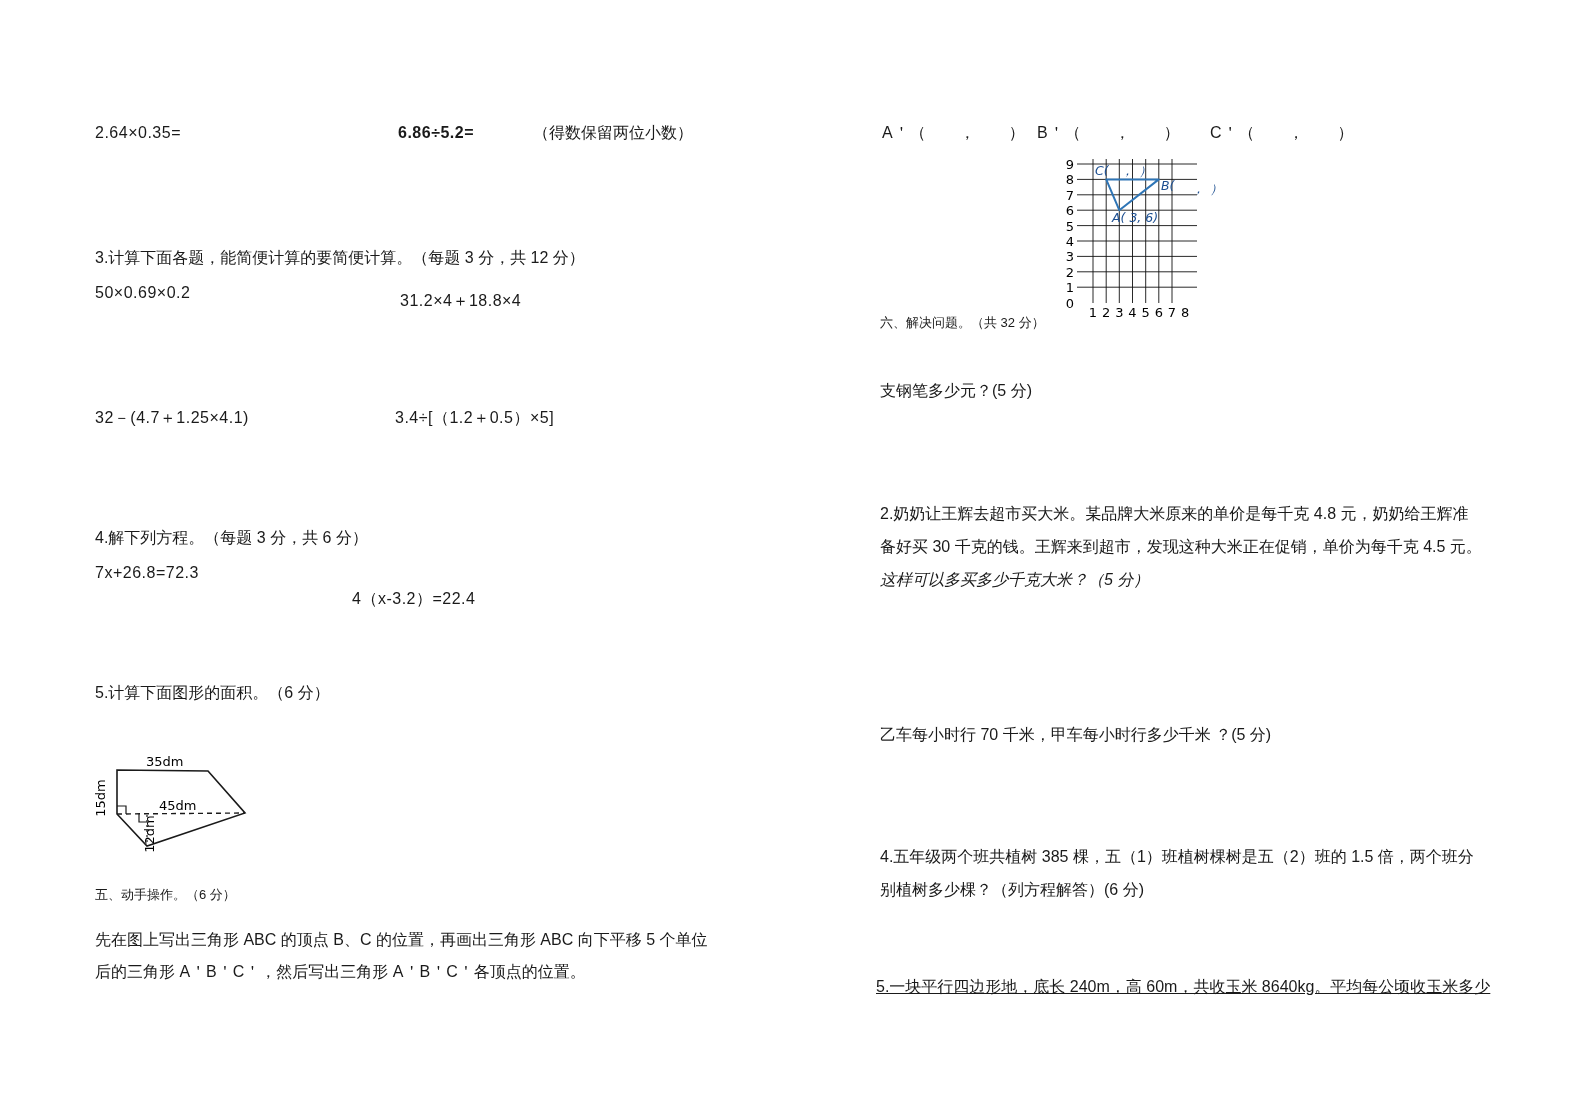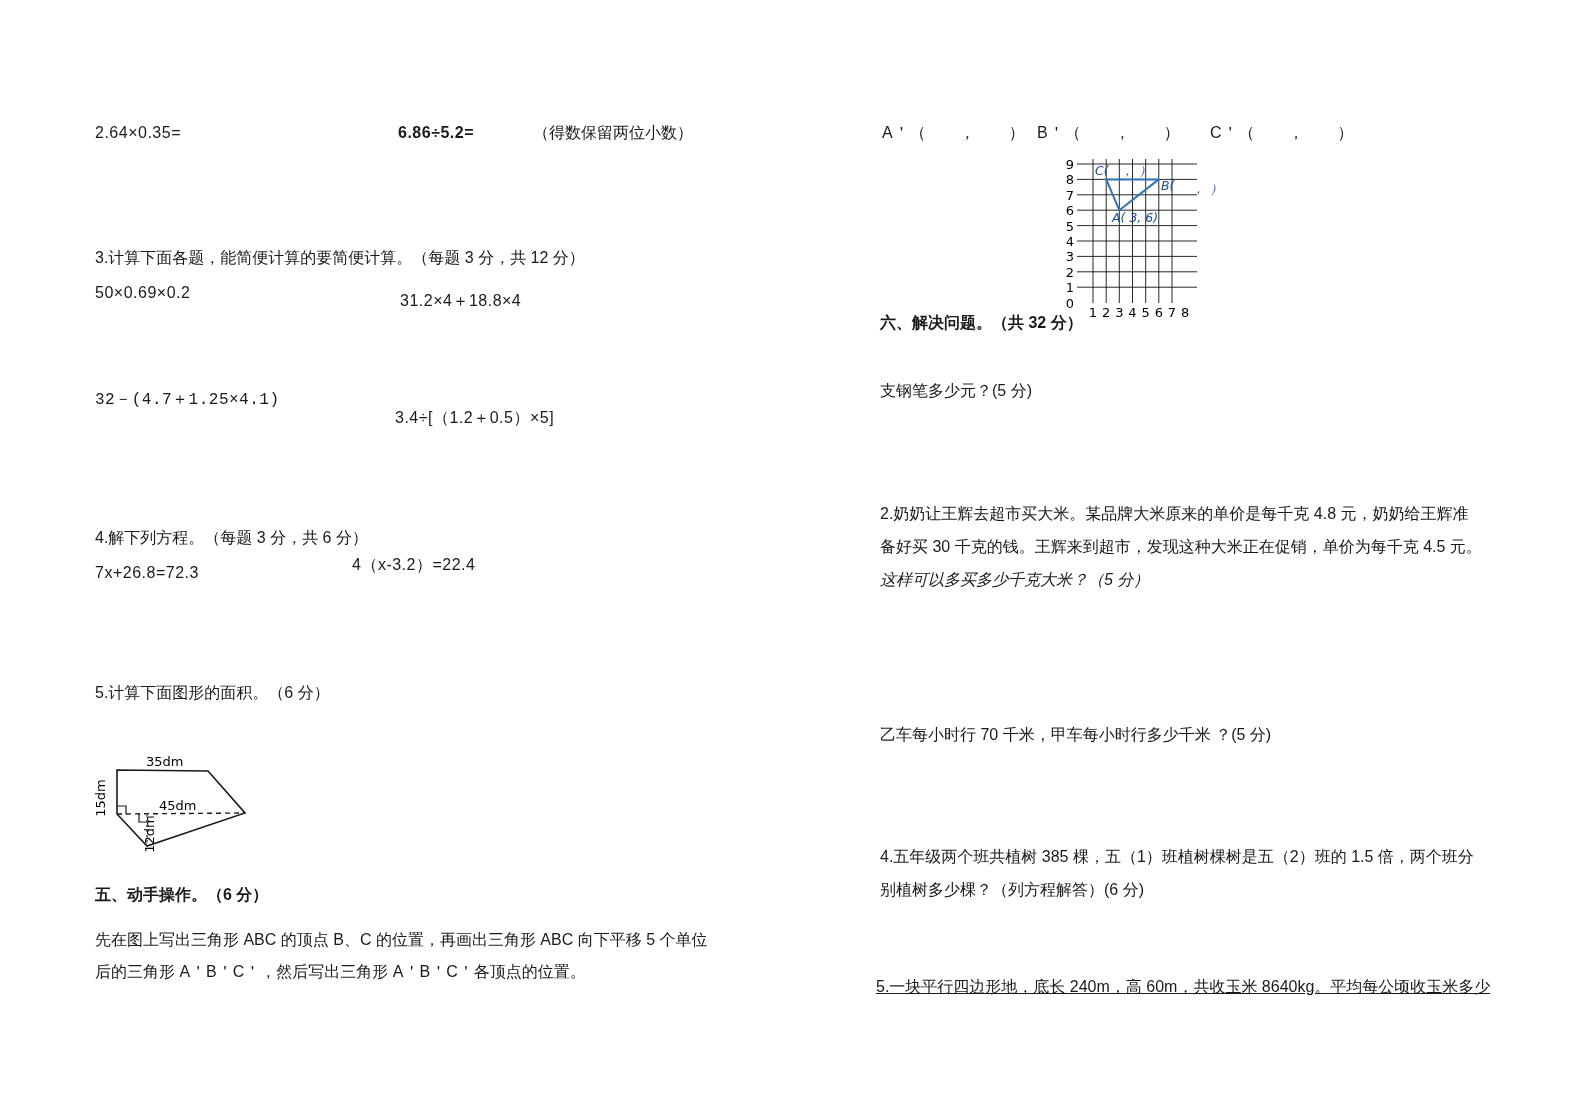--- a/index.html
+++ b/index.html
@@ -2,46 +2,46 @@
 <html><head>
 <meta charset="utf-8">
 <style>
   html,body{margin:0;padding:0;background:#fff;}
   #page{
     position:relative;width:1583px;height:1018px;background:#ffffff;
     font-family:"Liberation Sans","DejaVu Sans",sans-serif;
     color:#1a1a1a;overflow:hidden;
   }
   .t{position:absolute;white-space:nowrap;font-size:16px;line-height:22px;}
-  .head{font-weight:700;font-size:16px;}
+  .head{font-weight:400;font-size:13px;}
   .eq{letter-spacing:.5px;}
   svg{position:absolute;overflow:visible;}
   svg text{font-family:"DejaVu Sans","Liberation Sans",sans-serif;}
   .axis-num{font-family:"DejaVu Serif",serif;font-size:13px;}
   .grid-lab{font-family:"DejaVu Serif",serif;font-style:italic;font-size:12.5px;}
   .dim{font-size:13px;}
 </style>
 </head>
 <body>
 
 <div id="page">
 
   <div class="t eq" style="left:95px;top:122px;">2.64×0.35=</div>
   <div class="t eq" style="left:398px;top:122px;font-weight:bold;">6.86÷5.2=</div>
   <div class="t" style="left:533px;top:122px;">（得数保留两位小数）</div>
 
   <div class="t" style="left:95px;top:247px;">3.计算下面各题，能简便计算的要简便计算。（每题 3 分，共 12 分）</div>
   <div class="t eq" style="left:95px;top:282px;">50×0.69×0.2</div>
   <div class="t eq" style="left:400px;top:282px;margin-top:8px;">31.2×4＋18.8×4</div>
-  <div class="t eq" style="left:95px;top:389px;font-family:Liberation Mono, monospace;">32－(4.7＋1.25×4.1)</div>
+  <div class="t eq" style="left:95px;top:407px;">32－(4.7＋1.25×4.1)</div>
   <div class="t eq" style="left:395px;top:407px;">3.4÷[（1.2＋0.5）×5]</div>
 
   <div class="t" style="left:95px;top:527px;">4.解下列方程。（每题 3 分，共 6 分）</div>
   <div class="t eq" style="left:95px;top:562px;">7x+26.8=72.3</div>
-  <div class="t eq" style="left:352px;top:554px;">4（x-3.2）=22.4</div>
+  <div class="t eq" style="left:352px;top:588px;">4（x-3.2）=22.4</div>
 
   <div class="t" style="left:95px;top:682px;">5.计算下面图形的面积。（6 分）</div>
 
   <svg style="left:88px;top:742px;" width="175" height="115" viewBox="0 0 175 115">
     <polygon fill="none" stroke="#1a1a1a" stroke-width="1.6" points="29,28 120,29 157,71 59,104 29,72"></polygon>
     <polyline fill="none" stroke="#1a1a1a" stroke-width="1.4" stroke-dasharray="5,4" points="29,72 157,71"></polyline>
     <polyline fill="none" stroke="#1a1a1a" stroke-width="1.2" stroke-dasharray="2,3" points="59,73 59,104"></polyline>
     <polyline points="29,64 38,64 38,72" fill="none" stroke="#1a1a1a" stroke-width="1.2"></polyline>
     <polyline points="51,72 51,80 59,80" fill="none" stroke="#1a1a1a" stroke-width="1.2"></polyline>
     <text class="dim" x="58" y="24">35dm</text>

